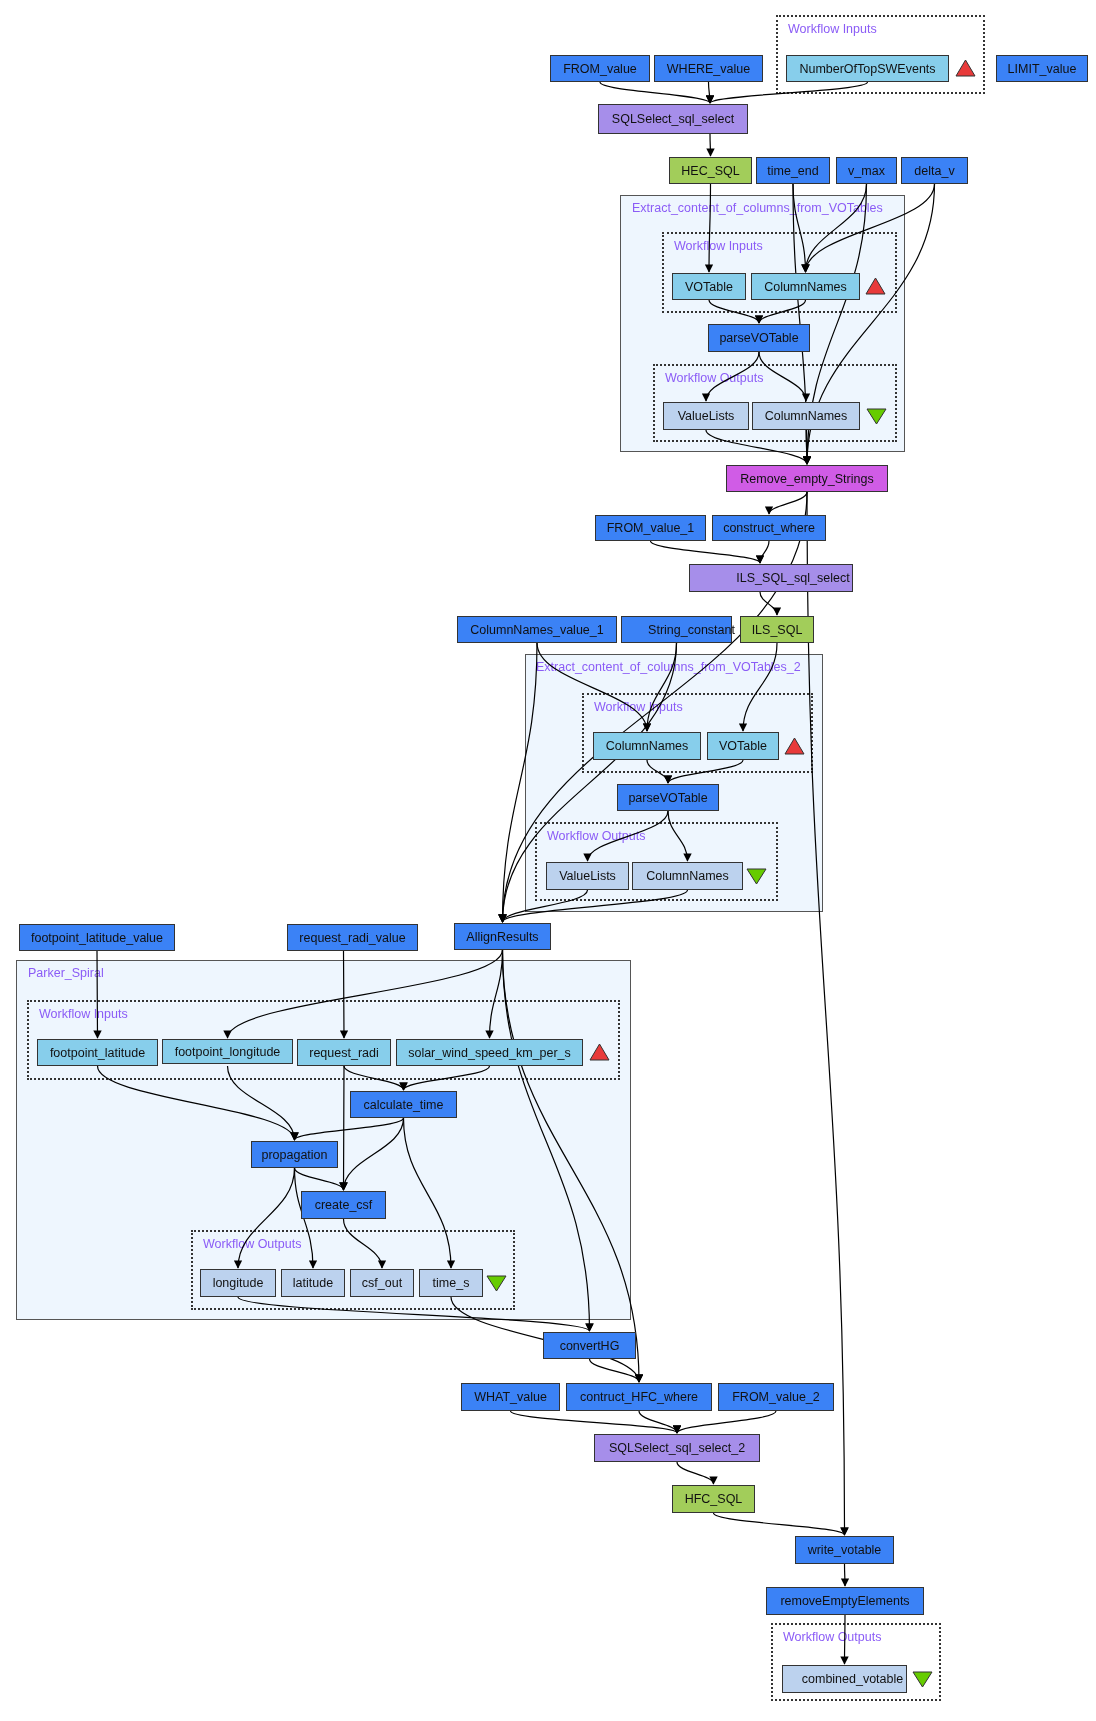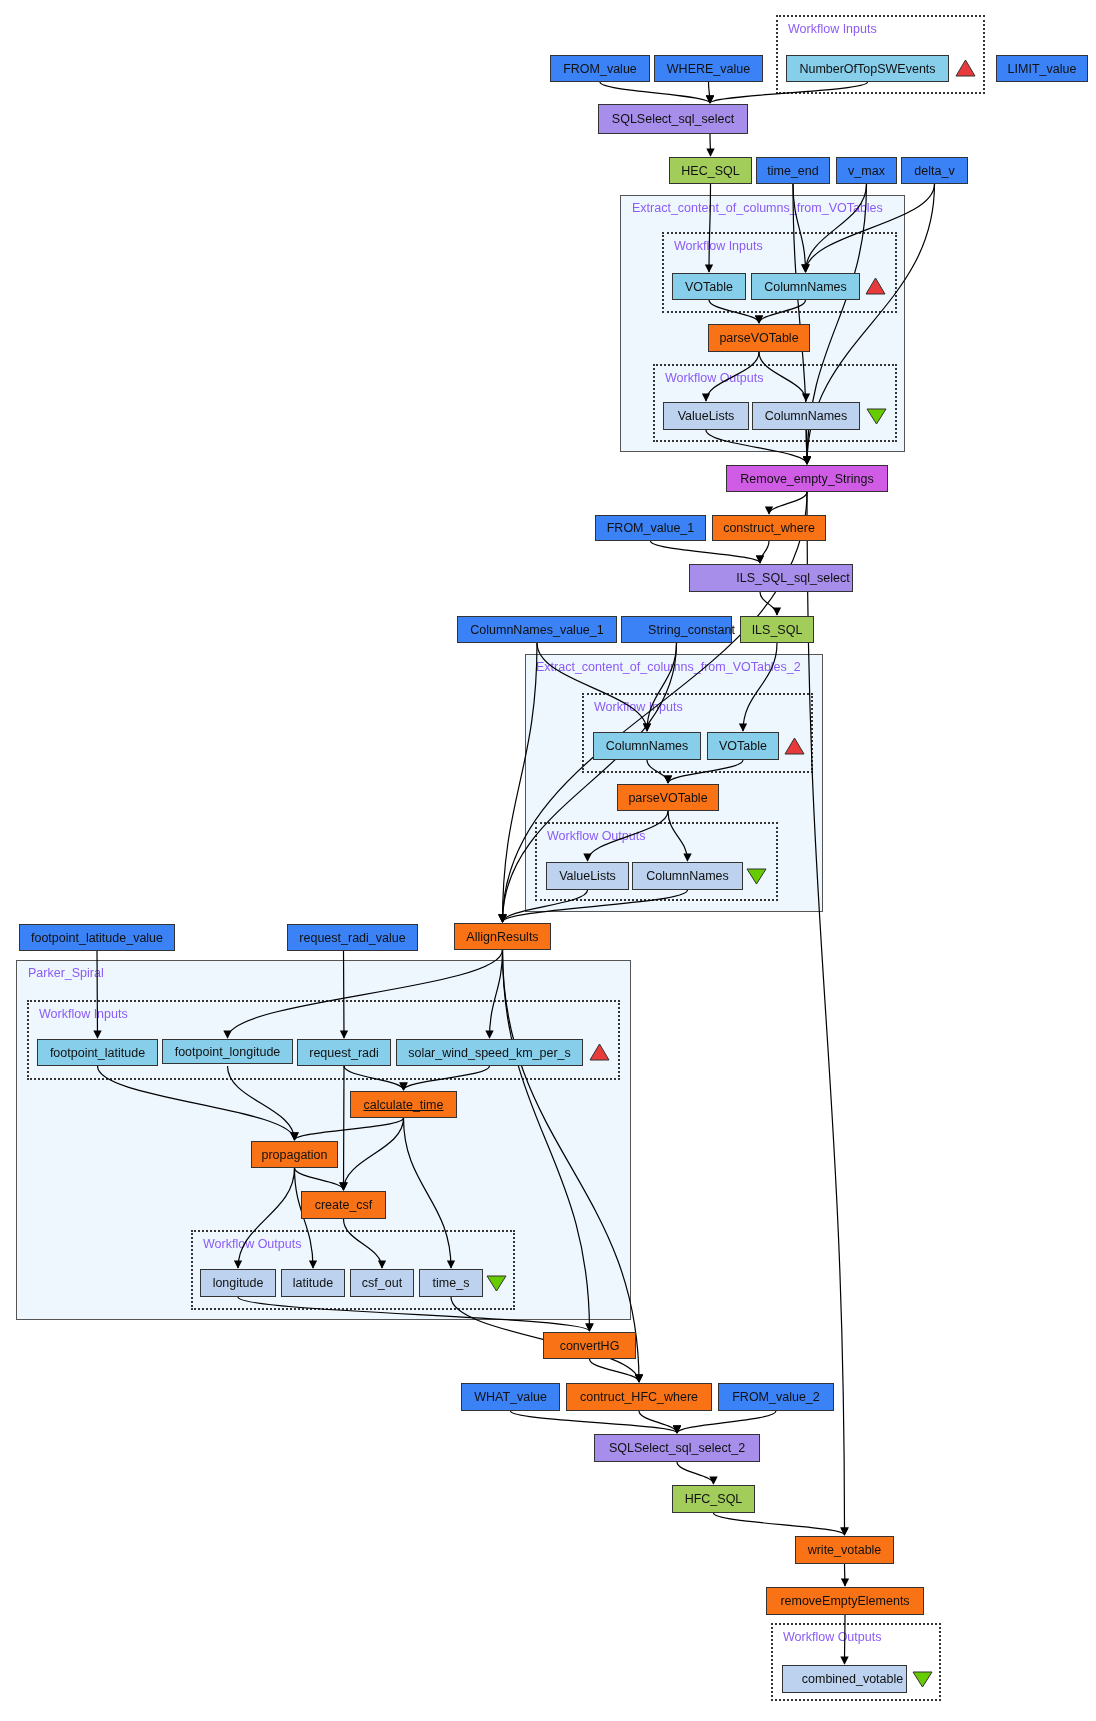--- a/index.html
+++ b/index.html
@@ -9,21 +9,21 @@
   #edges { position:absolute; left:0; top:0; width:1096px; height:1721px; pointer-events:none; }
   .cluster { position:absolute; box-sizing:border-box; background:#eef6fe; border:1.5px solid #555; }
   .dotted { position:absolute; box-sizing:border-box; border:2px dotted #333; background:transparent; }
   .clabel { position:absolute; font-size:12.5px; color:#8b5cf6; white-space:nowrap; }
   .node { position:absolute; box-sizing:border-box; border:1.5px solid #333;
           display:flex; align-items:center; justify-content:center;
           font-size:12.5px; color:#111; white-space:nowrap; }
   .const { background:#3b82f6; }
   .input { background:#87ceeb; }
   .output { background:#bcd2ee; }
-  .proc { background:#f97316; }
+  .proc { background:#3b82f6; }
   .sql { background:#a68eea; }
   .sqlres { background:#a2cd5a; }
   .purple { background:#d05ce6; }
   .tri { position:absolute; }
 </style>
 </head>
 <body>
 
 <div id="canvas">
 
@@ -189,21 +189,21 @@
   <div class="node const" id="n-request_radi_value" style="left:287px;top:924px;width:131px;height:27px;">request_radi_value</div>
 
   <div class="node input" id="n-footpoint_latitude" style="left:37px;top:1039px;width:121px;height:27px;">footpoint_latitude</div>
   <div class="node input" id="n-footpoint_longitude" style="left:162px;top:1039px;width:131px;height:25px;">footpoint_longitude</div>
   <div class="node input" id="n-request_radi" style="left:297px;top:1039px;width:94px;height:27px;">request_radi</div>
   <div class="node input" id="n-solar_wind_speed_km_per_s" style="left:396px;top:1039px;width:187px;height:27px;">solar_wind_speed_km_per_s</div>
   <svg class="tri" style="left:589px;top:1043px;" width="21" height="18">
       <polygon points="10.5,1 20,17 1,17" fill="#e83a3a" stroke="#333" stroke-width="1"></polygon>
     </svg>
 
-  <div class="node proc" id="n-calculate_time" style="left:350px;top:1091px;width:107px;height:27px;text-decoration:underline;">calculate_time</div>
+  <div class="node proc" id="n-calculate_time" style="left:350px;top:1091px;width:107px;height:27px;">calculate_time</div>
   <div class="node proc" id="n-propagation" style="left:251px;top:1141px;width:87px;height:27px;">propagation</div>
   <div class="node proc" id="n-create_csf" style="left:301px;top:1191px;width:85px;height:28px;">create_csf</div>
 
   <div class="node output" id="n-longitude" style="left:200px;top:1269px;width:76px;height:28px;">longitude</div>
   <div class="node output" id="n-latitude" style="left:281px;top:1269px;width:64px;height:28px;">latitude</div>
   <div class="node output" id="n-csf_out" style="left:350px;top:1269px;width:64px;height:28px;">csf_out</div>
   <div class="node output" id="n-time_s" style="left:419px;top:1269px;width:64px;height:28px;">time_s</div>
   <svg class="tri" style="left:486px;top:1275px;" width="21" height="17">
       <polygon points="1,1 20,1 10.5,16" fill="#66cc00" stroke="#333" stroke-width="1"></polygon>
     </svg>

